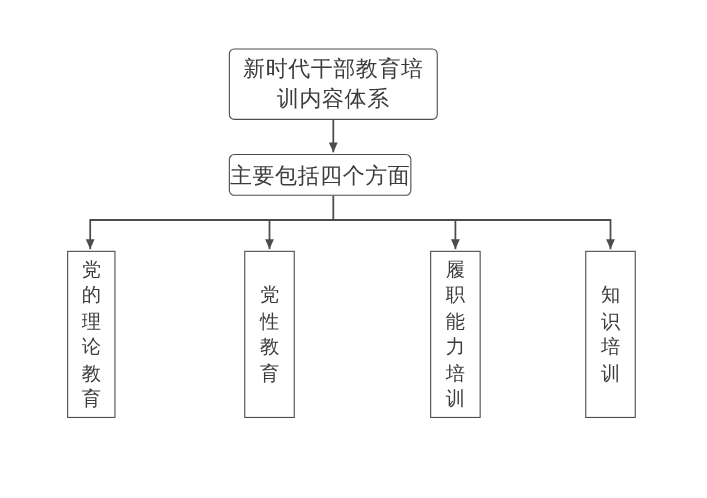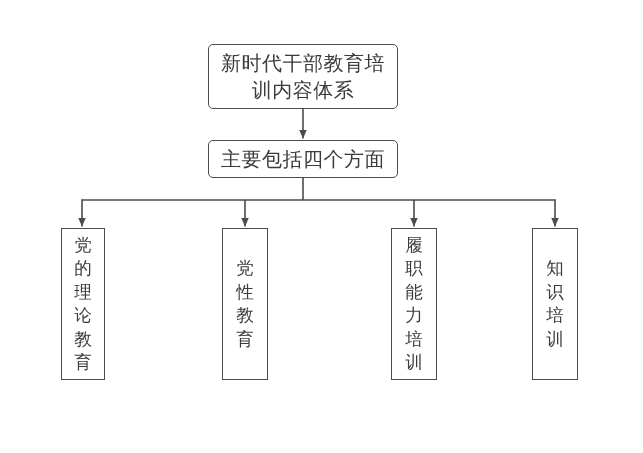--- a/index.html
+++ b/index.html
@@ -35,21 +35,21 @@
   }
   .root-box .label {
     font-size: 20px;
     line-height: 27px;
     text-align: center;
     white-space: pre-line;
     letter-spacing: 0.5px;
   }
   .summary-box {
     left: 208px; top: 140px;
-    width: 190px; height: 38px;
+    width: 166px; height: 38px;
   }
   .summary-box .label {
     font-size: 20px;
     letter-spacing: 0.5px;
     white-space: nowrap;
   }
   .leaf-box {
     top: 228px;
     height: 152px;
   }

